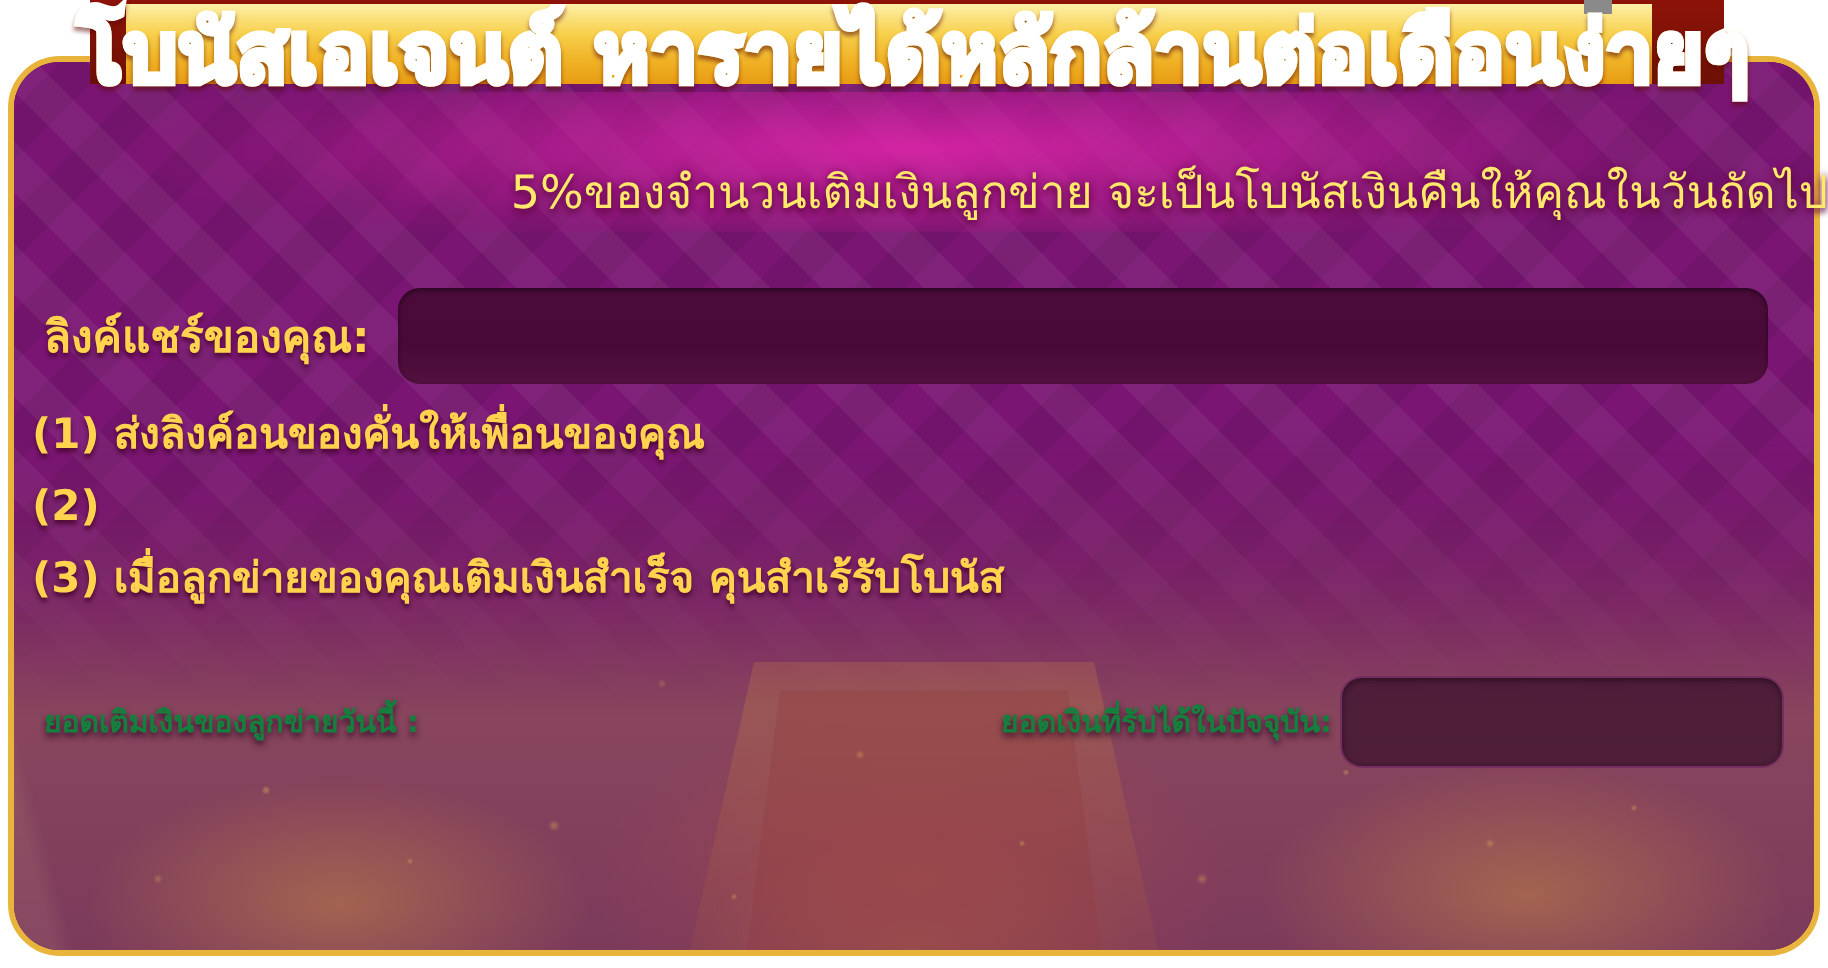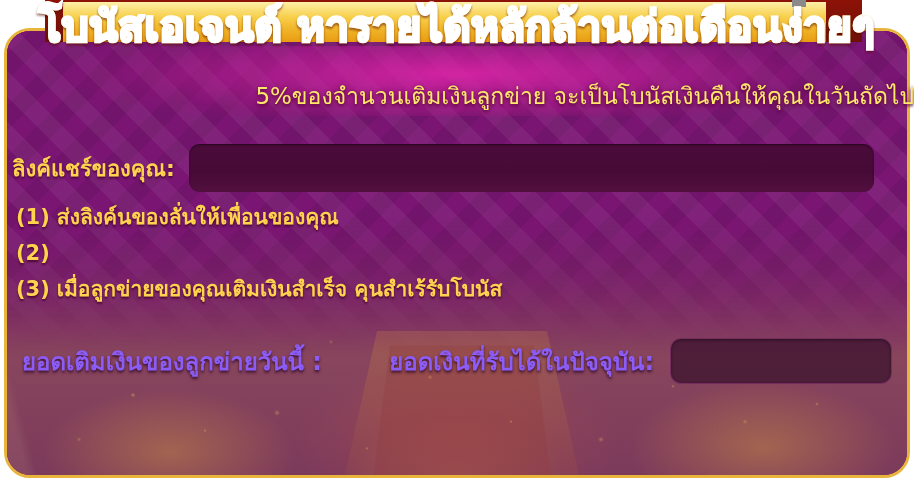--- a/index.html
+++ b/index.html
@@ -150,21 +150,21 @@
 
   
   .content {
     position: absolute;
     left: 0; top: 0; width: 914px; height: 484px;
     z-index: 7;
   }
 
   .link-row {
     position: absolute;
-    left: 12px; top: 144px;
+    left: 22px; top: 144px;
     width: 862px; height: 48px;
     display: flex; align-items: center; gap: 14px;
   }
   .gold-label {
     font-size: 22px; font-weight: 700;
     color: #ffd34d;
     text-shadow: 0 2px 2px rgba(70,5,45,0.8);
     white-space: nowrap;
   }
   .link-input {
@@ -196,34 +196,34 @@
   }
   .step-num { color: #ffd34d; }
 
   .totals {
     position: absolute;
     left: 22px; top: 338px;
     width: 870px; height: 46px;
     display: flex; align-items: center;
   }
   .green-label {
-    font-size: 24px; font-weight: 700;
-    color: #8b5cf6;
+    font-size: 15px; font-weight: 700;
+    color: #15803d;
     text-shadow: 0 2px 3px rgba(50,10,40,0.9);
     white-space: nowrap;
   }
   .totals-left { display: flex; align-items: center; gap: 10px; }
   .amount-today {
     font-size: 20px; font-weight: 700; color: #ffffff;
     text-shadow: 0 2px 3px rgba(50,10,40,0.9);
     min-width: 10px;
   }
   .totals-right {
     margin-left: auto;
-    display: flex; align-items: center; gap: 16px;
+    display: flex; align-items: center; gap: 4px;
   }
   .balance-input {
     width: 222px; height: 46px;
     border-radius: 11px;
     background: rgba(44,8,36,0.62);
     border: 1px solid rgba(150,60,130,0.55);
     box-shadow: inset 0 1px 3px rgba(0,0,0,0.45);
     color: #f0dcea;
     font-size: 15px;
     padding: 0 14px;
@@ -257,21 +257,21 @@
   <div class="content">
 
     <div class="link-row">
       <span class="gold-label">ลิงค์แชร์ของคุณ:</span>
       <input class="link-input" type="text" value="" style="">
     </div>
 
     <div class="steps">
       <div class="step">
         <span class="step-num">(1)</span>
-        <span>ส่งลิงค์นของลั่นให้เพื่อนของคุณ</span>
+        <span>ส่งลิงค์อนของคั่นให้เพื่อนของคุณ</span>
       </div>
       <div class="step">
         <span class="step-num">(2)</span>
       </div>
       <div class="step">
         <span class="step-num">(3)</span>
         <span>เมื่อลูกข่ายของคุณเติมเงินสำเร็จ คุนสำเร้รับโบนัส</span>
       </div>
     </div>
 

